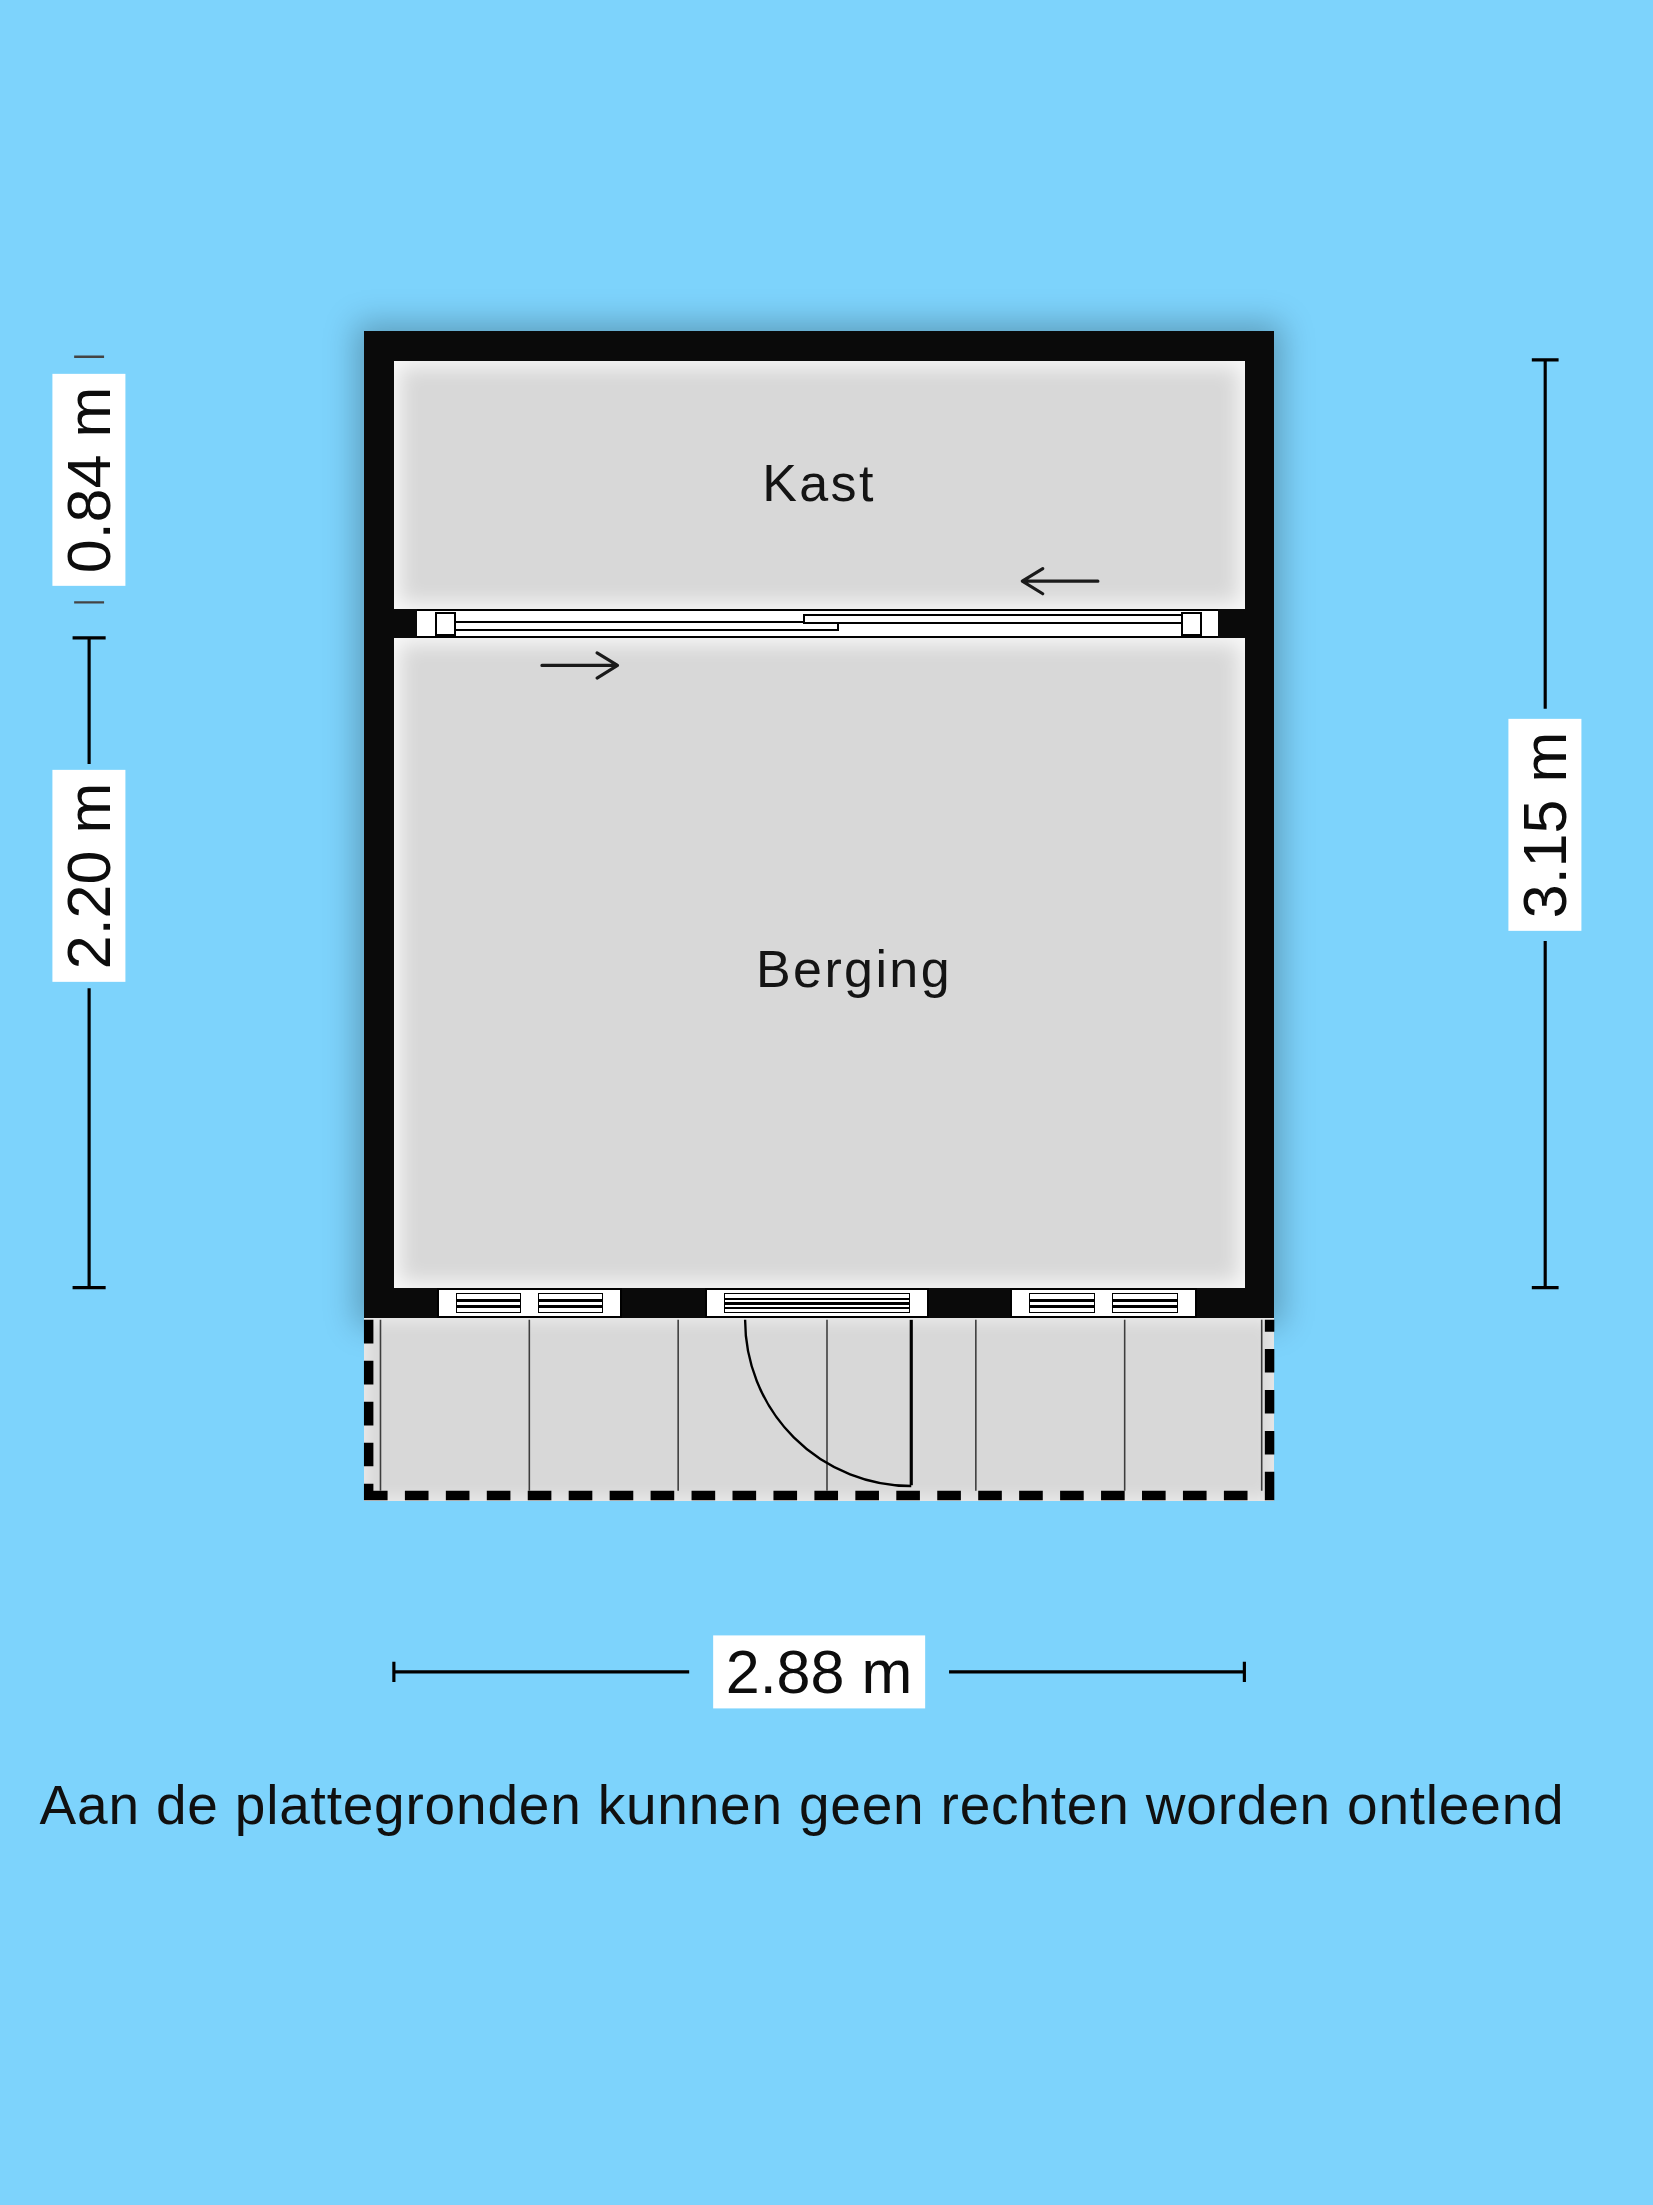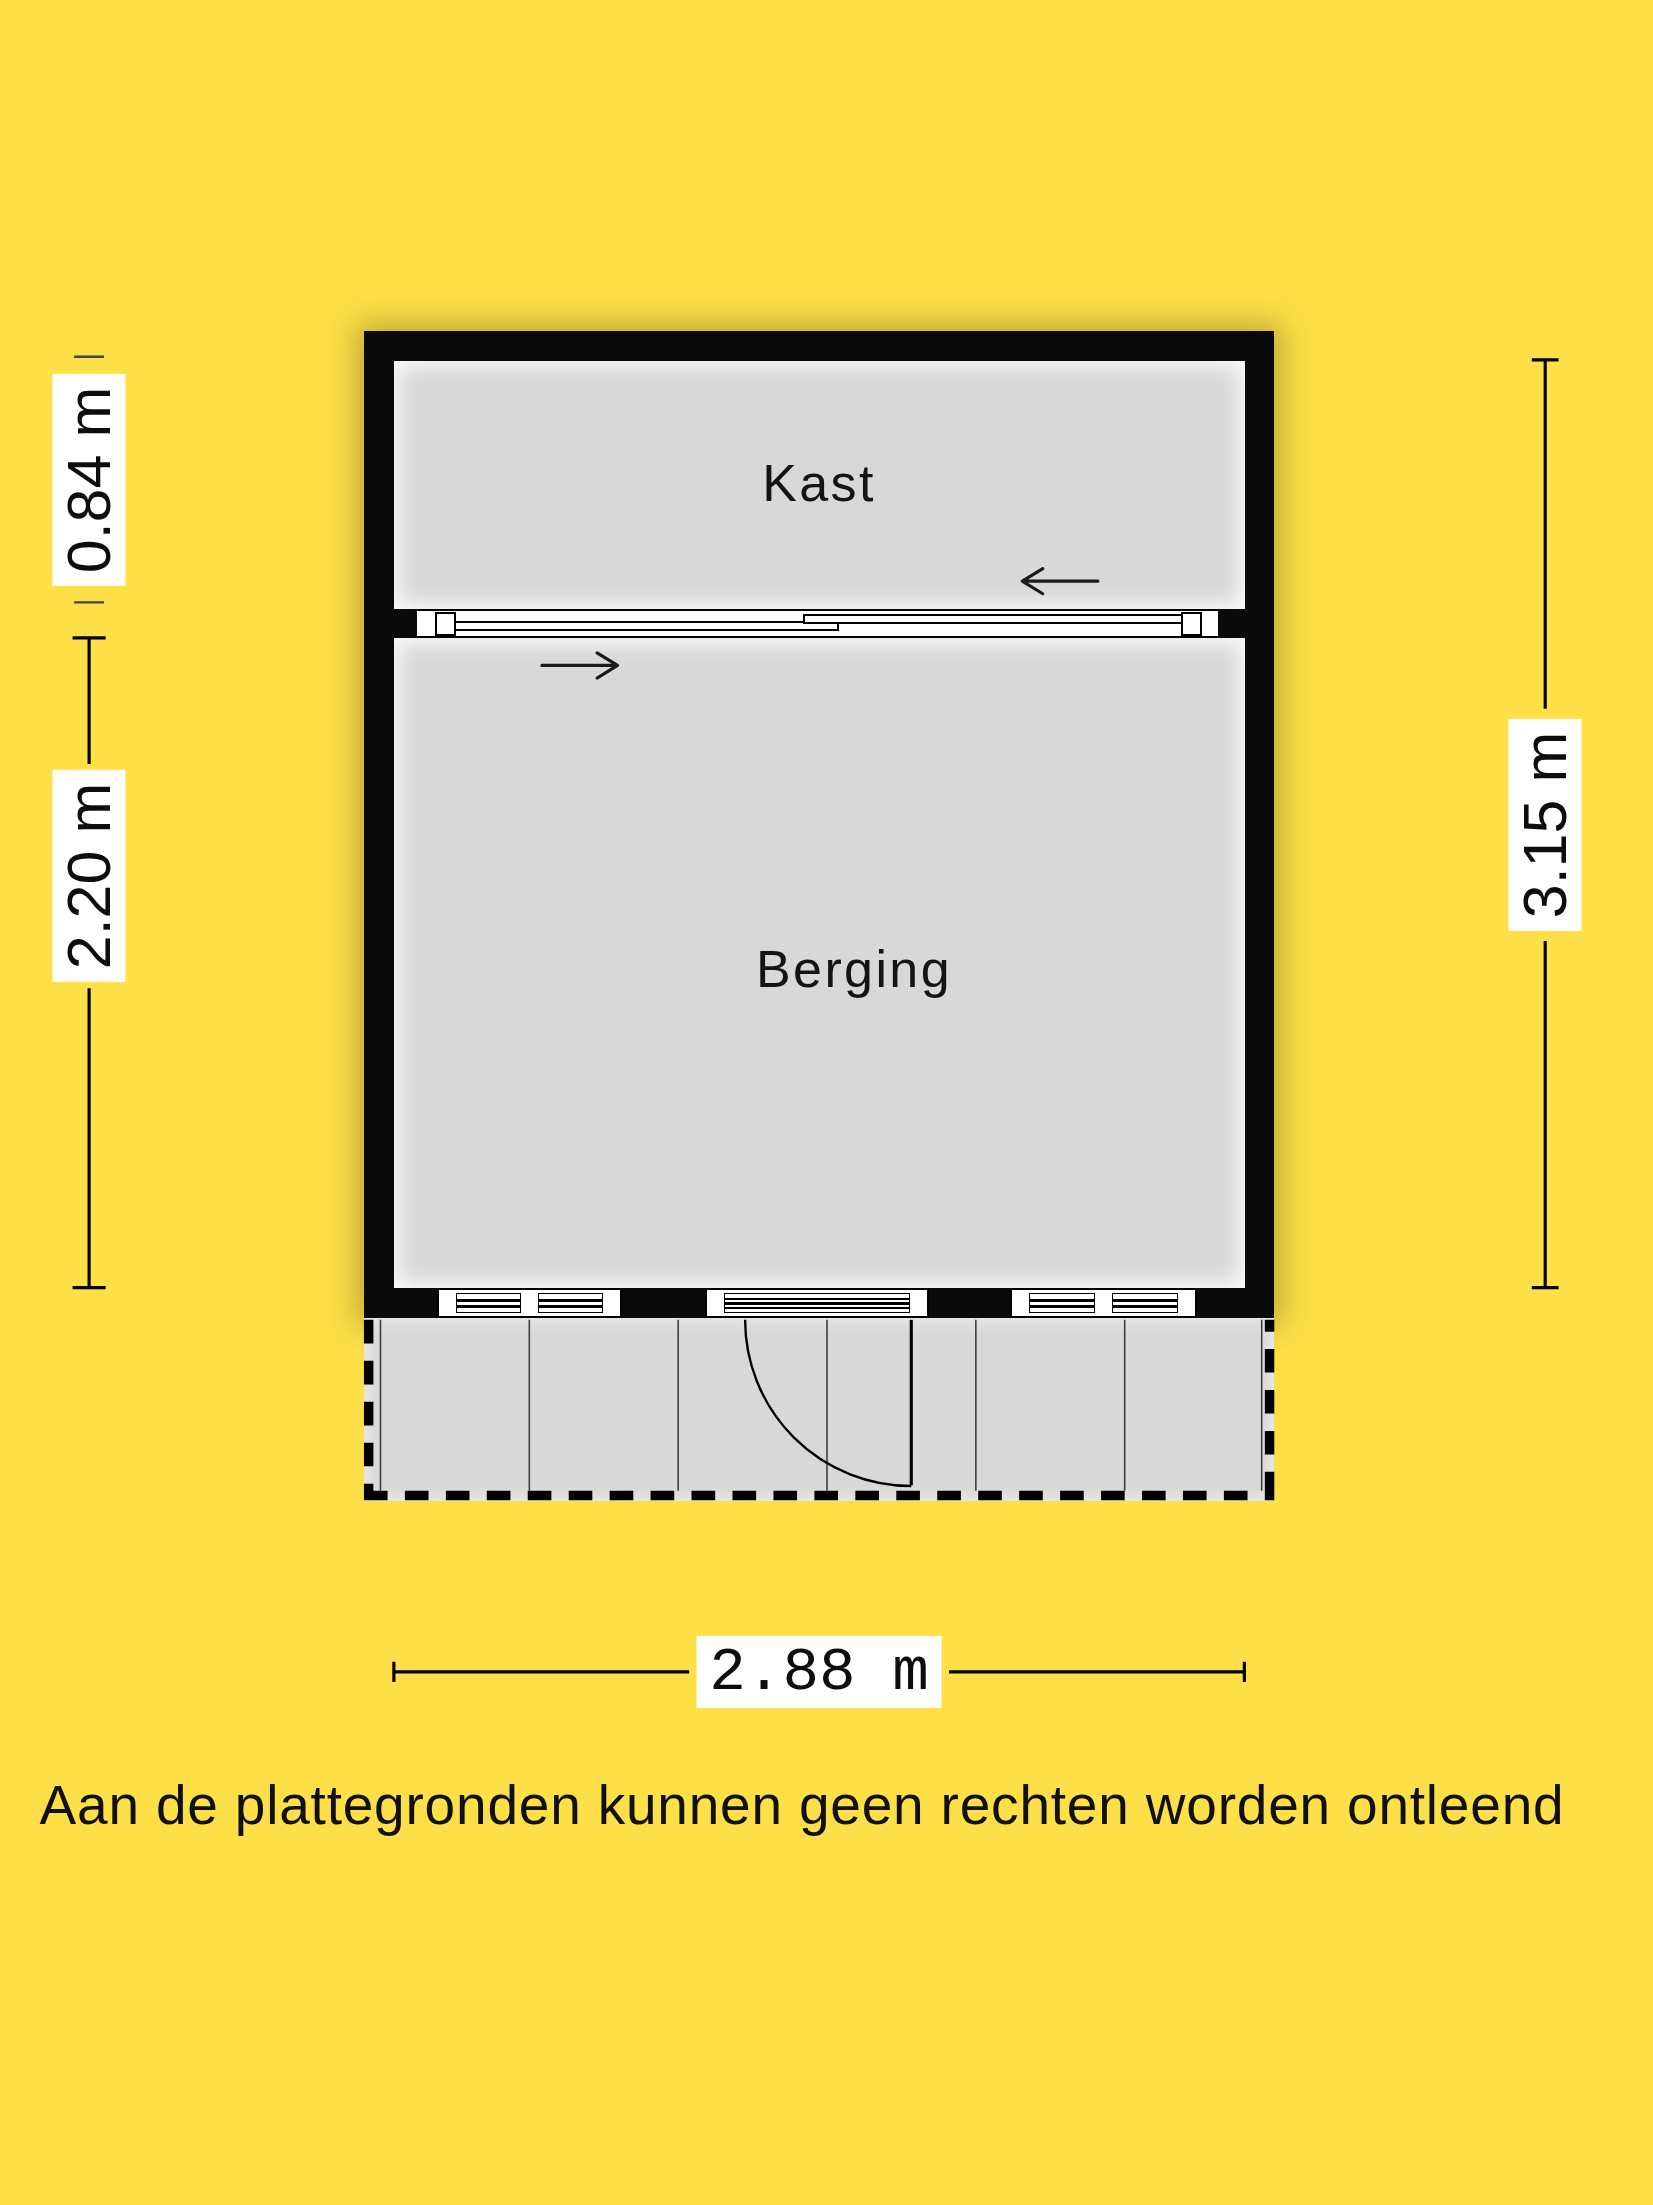--- a/index.html
+++ b/index.html
@@ -1,16 +1,16 @@
 <!DOCTYPE html>
 <html style="--wall: #0a0a0a; --floor: #d8d8d8; --text: #141414;font-size:12.6px"><head>
 <meta charset="utf-8">
 <style>
   html,body{margin:0;padding:0;background:#ffffff;}
-  #canvas{position:relative;width:1654px;height:2205px;background:#fde047;overflow:hidden;
+  #canvas{position:relative;width:1654px;height:2205px;background:#7dd3fc;overflow:hidden;
           font-family:"Liberation Sans", sans-serif;}
   .abs{position:absolute;}
 
   
   .wall{background:var(--wall,#0a0a0a);}
   #bshadow{left:364px;top:331px;width:910px;height:987px;box-shadow:0 0 30px 7.9px rgba(0,0,0,0.25);}
   #wall-top{left:364px;top:331px;width:910px;height:30px;}
   #wall-left{left:364px;top:331px;width:30px;height:987px;}
   #wall-right{left:1244px;top:331px;width:30px;height:987px;}
 
@@ -56,21 +56,21 @@
   #lbl-kast{left:819px;top:483px;}
   #lbl-berging{left:854px;top:969px;}
   #lbl-overkapping{left:819px;top:1416px;}
 
   .dim{font-size:61px;color:#0d0d0d;background:#fff;padding:1.6px 12.6px;white-space:nowrap;}
   .dim.h{transform:translate(-50%,-50%);}
   .dim.v{transform:translate(-50%,-50%) rotate(-90deg);}
   #dim-kast{left:89px;top:480px;}
   #dim-berging{left:89px;top:876px;}
   #dim-right{left:1545px;top:825px;}
-  #dim-bottom{left:819px;top:1672px;font-family:Liberation Mono, monospace;}
+  #dim-bottom{left:819px;top:1672px;}
 
   
   #footer{left:0;top:1769px;width:1604px;text-align:center;font-size:55px;line-height:72px;
           letter-spacing:0.8px;color:#101010;}
 </style>
 </head>
 <body>
 
 <div id="canvas">
 

